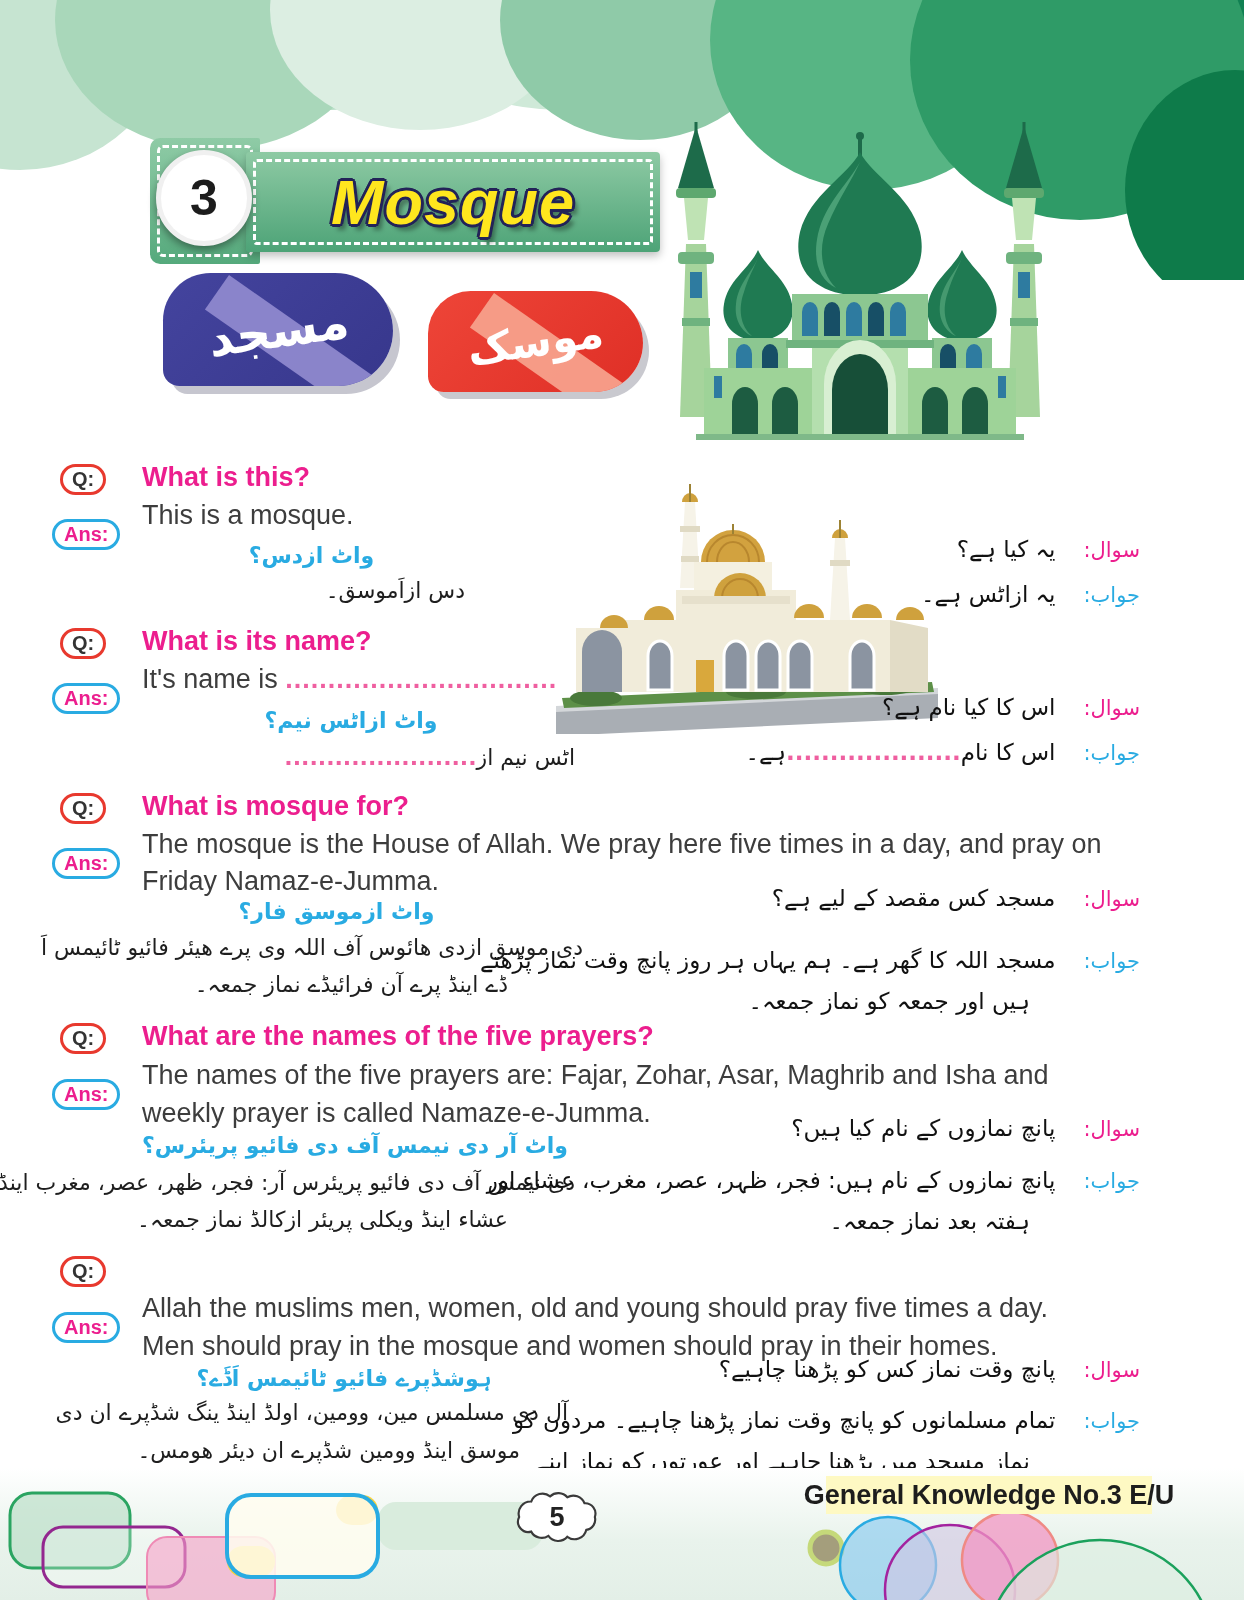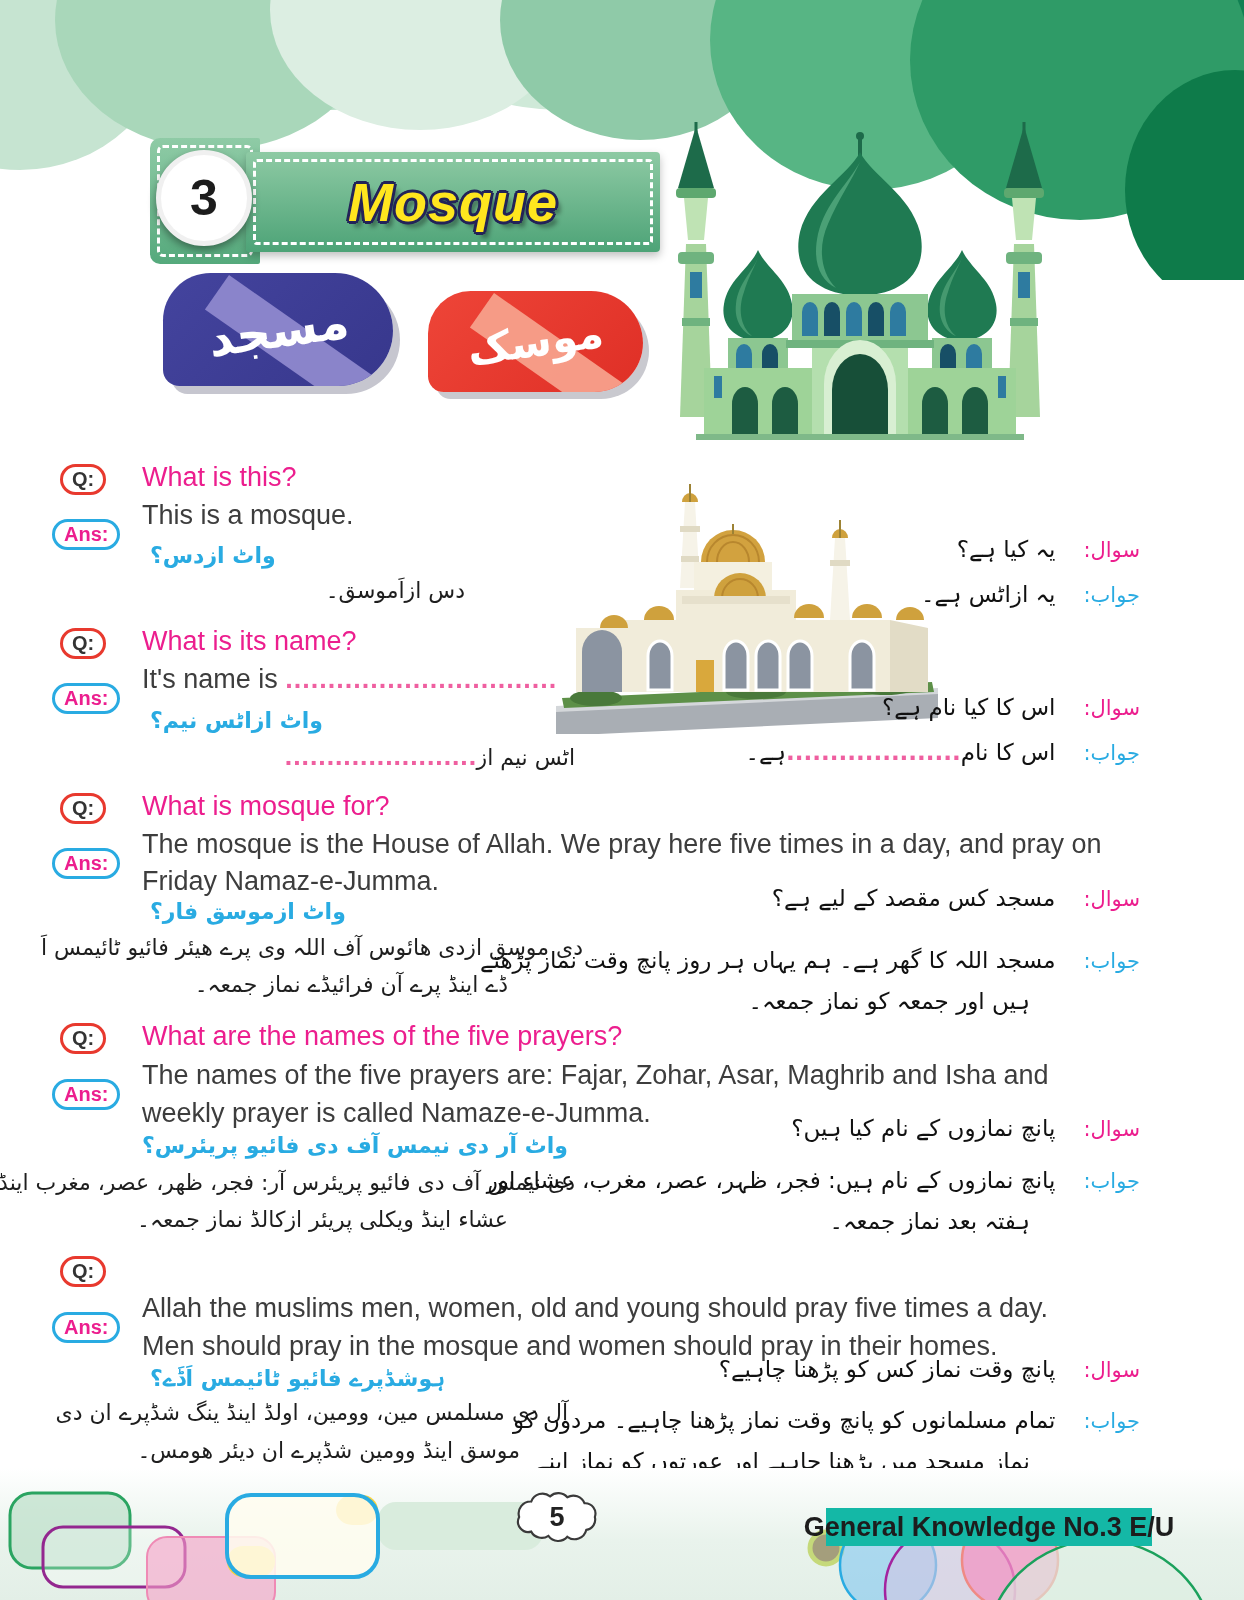--- a/index.html
+++ b/index.html
@@ -13,21 +13,21 @@
   .ribbon-fold .dash{position:absolute;inset:7px;border:3px dashed #fff;border-radius:6px;}
   .ribbon-main{left:246px;top:152px;width:414px;height:100px;
     background:linear-gradient(180deg,#8ecaa4,#4da377);border-radius:4px;
     box-shadow:0 4px 8px rgba(0,0,0,.25);}
   .ribbon-main .dash{position:absolute;inset:7px;border:3px dashed #fff;border-radius:4px;}
   .chapter-circle{left:156px;top:150px;width:86px;height:86px;border-radius:50%;
     background:#ffffff;border:5px solid #f0f0f0;box-shadow:0 4px 8px rgba(0,0,0,.4);
     display:flex;align-items:center;justify-content:center;
     font-size:50px;font-weight:800;color:#1c1c1c;z-index:4;}
   .chapter-title{left:246px;top:152px;width:414px;height:100px;display:flex;align-items:center;
-    justify-content:center;font-size:54px;font-weight:800;font-style:italic;color:#ffe61e;
+    justify-content:center;font-size:63px;font-weight:800;font-style:italic;color:#ffe61e;
     letter-spacing:1px;z-index:4;
     text-shadow:-3px 0 0 #232358,3px 0 0 #232358,0 -3px 0 #232358,0 3px 0 #232358,
       -2px -2px 0 #232358,2px 2px 0 #232358,-2px 2px 0 #232358,2px -2px 0 #232358,
       5px 6px 4px rgba(0,0,0,.35);}
 
   
   .blob{overflow:hidden;display:flex;align-items:center;justify-content:center;}
   .blob-blue{left:163px;top:273px;width:230px;height:113px;
     background:linear-gradient(135deg,#44449e,#37378c);
     border-radius:64px 78px 74px 22px;box-shadow:8px 9px 0 -1px #c6c6cf;}
@@ -39,40 +39,40 @@
   .sash-blue{background:#8e88ce;}
   .sash-red{background:#f7a08b;}
   .blob-text{position:relative;z-index:2;color:#fff;font-weight:bold;font-size:48px;
     font-family:"DejaVu Sans",sans-serif;transform:rotate(-8deg);direction:rtl;}
 
   
   .badge{display:inline-block;border:3px solid;border-radius:18px;background:#fff;
     font-weight:bold;font-size:20px;line-height:23px;padding:1px 9px;}
   .badge-q{border-color:#e8392e;color:#333;}
   .badge-ans{border-color:#29abe2;color:#ec1e8e;margin-top:17px;}
-  .question{font-size:27px;font-weight:normal;color:#ec1e8e;white-space:nowrap;}
+  .question{font-size:27px;font-weight:bold;color:#ec1e8e;white-space:nowrap;}
   .ansline{font-size:27px;color:#3d3d3d;white-space:nowrap;}
   .dots{color:#ef5fa0;font-weight:bold;letter-spacing:1px;}
   .ur{font-family:"DejaVu Sans",sans-serif;direction:rtl;}
-  .translit-q{color:#29abe2;font-weight:bold;font-size:22px;text-align:left;white-space:nowrap;}
+  .translit-q{color:#29abe2;font-weight:bold;font-size:22px;text-align:center;white-space:nowrap;}
   .translit-a{color:#1e1e1e;font-size:22px;text-align:right;white-space:nowrap;}
   .urline{font-size:23px;color:#111;text-align:right;white-space:nowrap;}
   .urblock{font-size:23px;color:#111;text-align:right;line-height:40px;
     padding-right:110px;text-indent:-110px;white-space:normal;}
   .urlab{font-weight:normal;font-size:21px;margin-left:28px;}
   .urlab-q{color:#ec1e8e;}
   .urlab-a{color:#29abe2;}
 
   
   .bottom-tint{left:0;top:1468px;width:1244px;height:132px;
     background:linear-gradient(180deg,#ffffff 0%,#e9f3ec 55%,#e3efe7 100%);}
   .page-badge{left:514px;top:1488px;width:86px;height:58px;z-index:6;}
   .page-badge .num{position:absolute;inset:0;display:flex;align-items:center;justify-content:center;
     font-size:27px;font-weight:bold;color:#222;}
-  .book-title{left:826px;top:1508px;width:326px;height:38px;background:#14b8a6;z-index:6;
+  .book-title{left:826px;top:1476px;width:326px;height:38px;background:#fef9c3;z-index:6;
     display:flex;align-items:center;justify-content:center;
     font-size:27px;font-weight:800;color:#1d1d1d;white-space:nowrap;}
 </style>
 </head>
 <body>
 
 <div class="page">
 
   <svg class="abs" style="left:0;top:0;" width="1244" height="280" viewBox="0 0 1244 280">
     <ellipse cx="90" cy="-30" rx="190" ry="160" fill="#9ed2b2"></ellipse>

